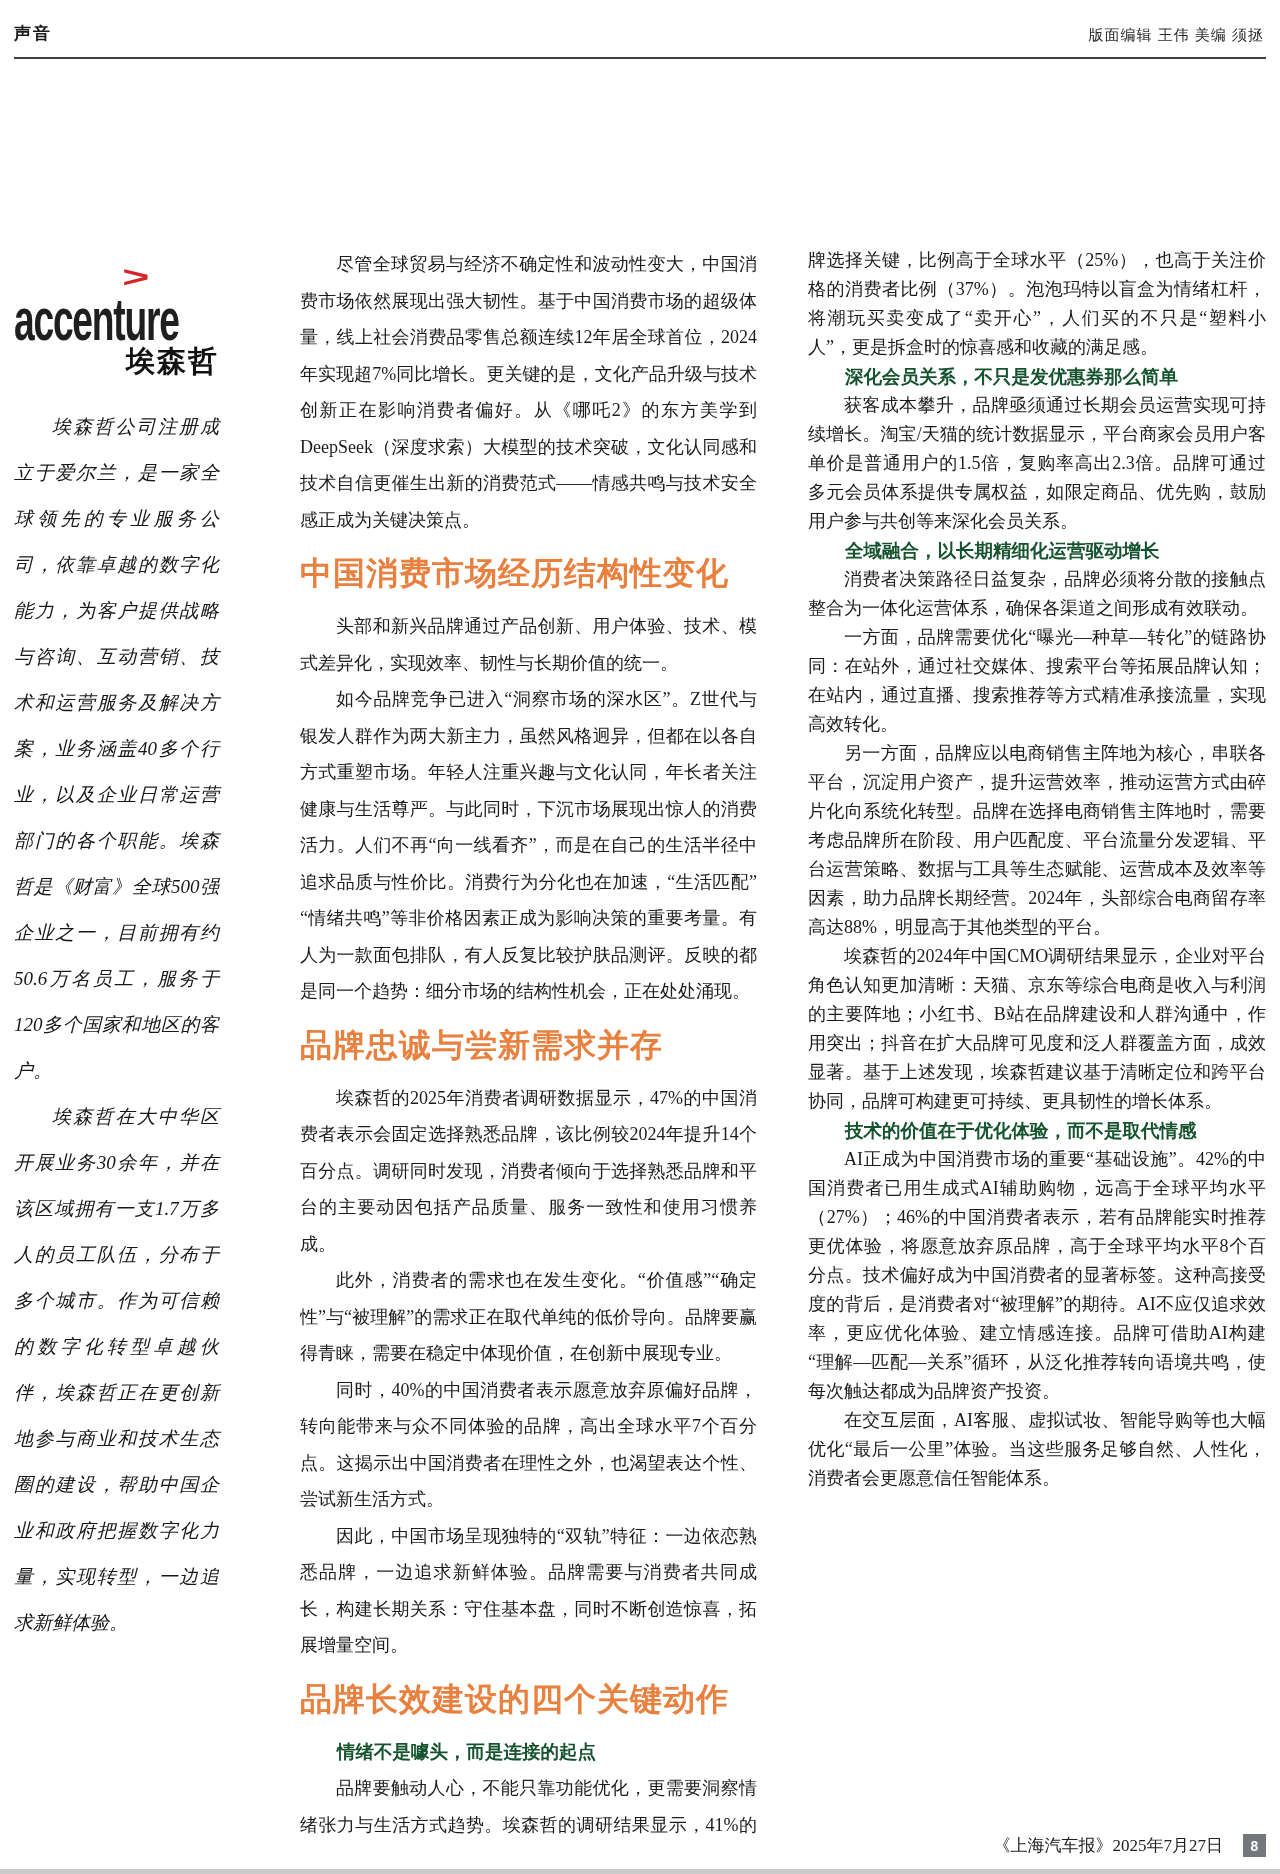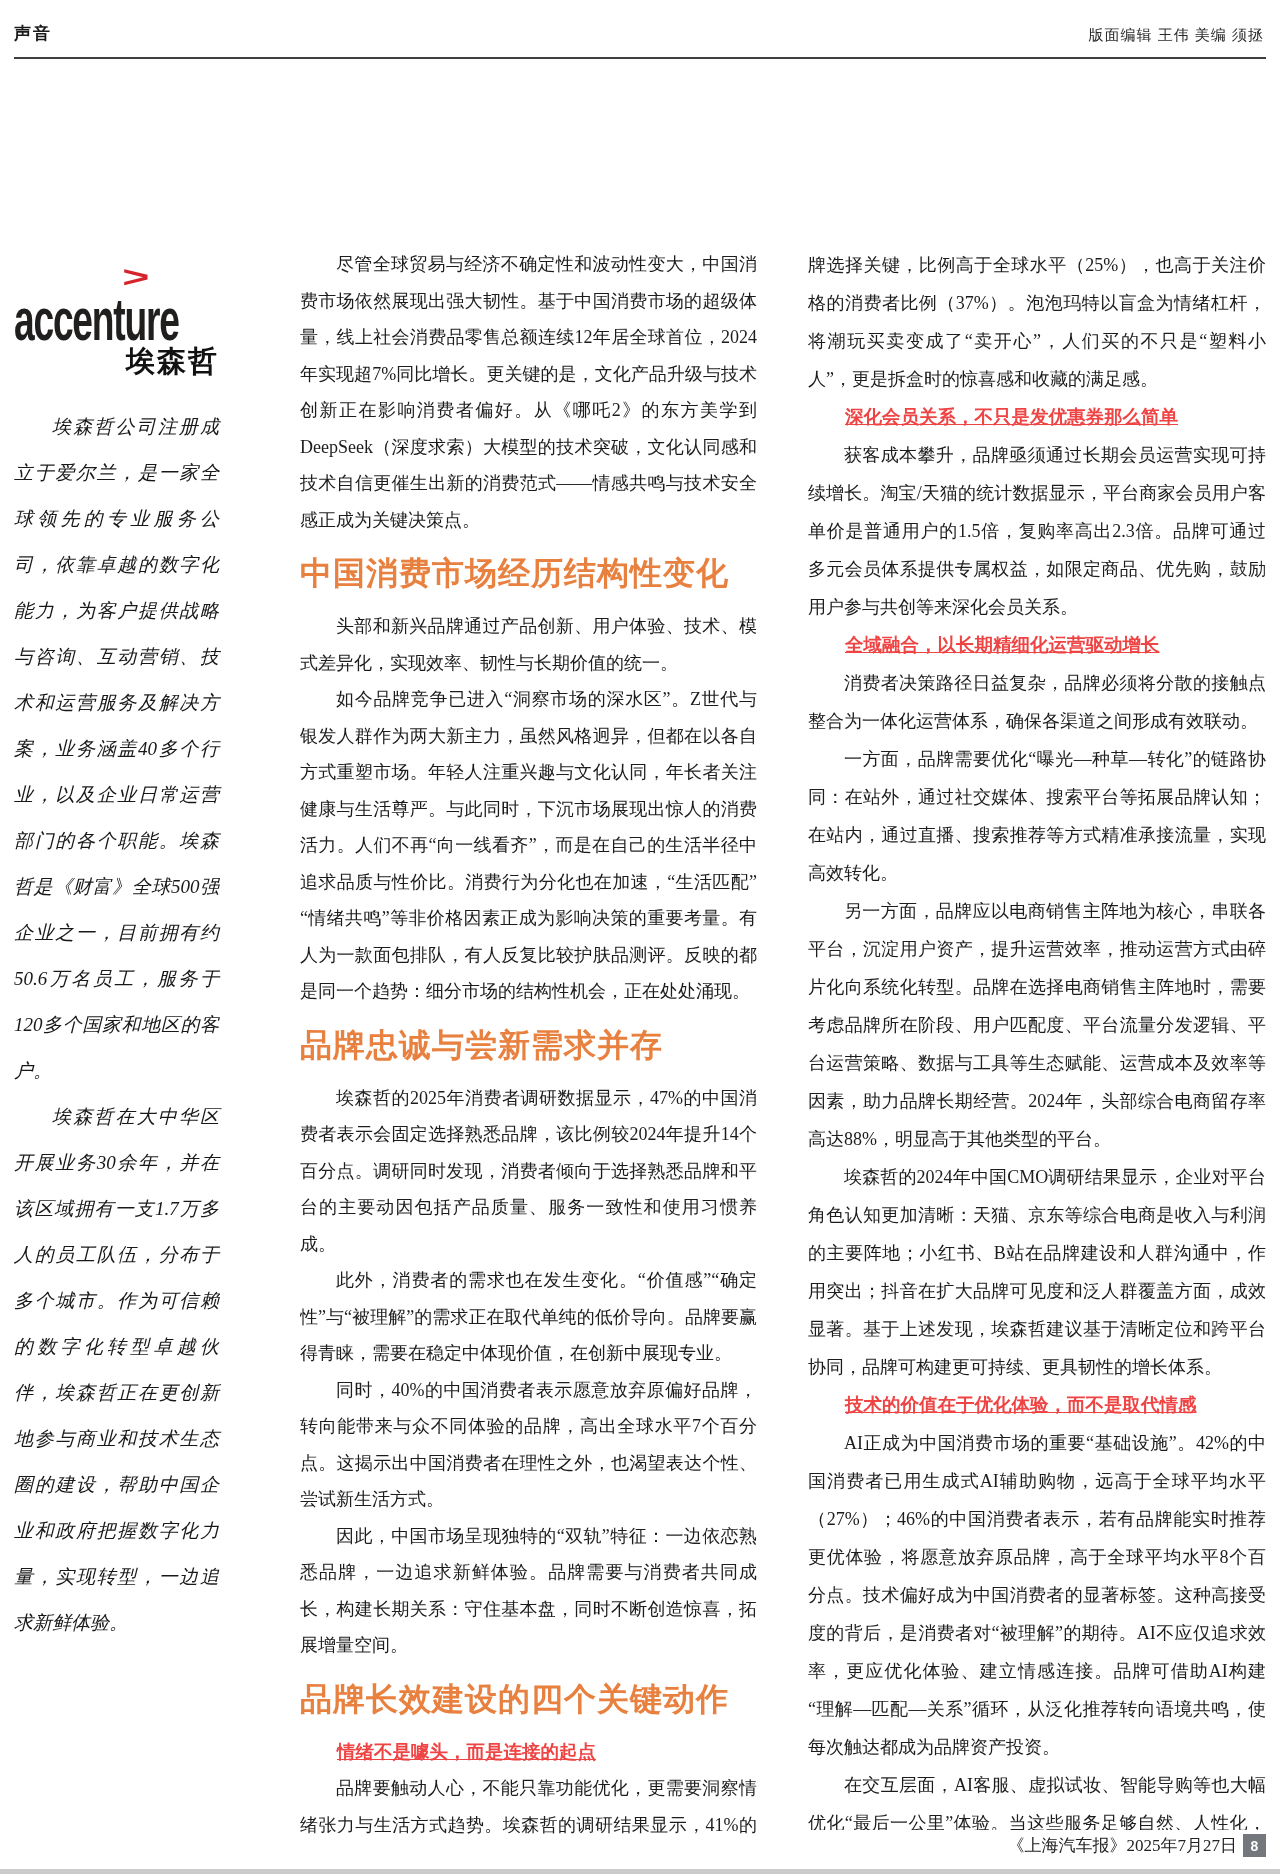--- a/index.html
+++ b/index.html
@@ -47,37 +47,37 @@
   .logo-cn{
     position:absolute;right:0;top:97px;
     font-family:"Liberation Sans","DejaVu Sans",sans-serif;
     font-weight:700;font-size:29px;letter-spacing:2px;color:#111;line-height:1;
   }
   .sidebar-text{margin-top:24px;font-style:italic;font-size:19px;line-height:46px;text-align:justify;color:#181818;}
   .sidebar-text p{margin:0;text-indent:2em;}
   
   .col{position:absolute;top:246px;text-align:justify;overflow:hidden;}
   .col-middle{left:300px;width:457px;height:1596px;font-size:18px;line-height:36.5px;}
-  .col-right{left:808px;width:458px;height:1584px;font-size:18px;line-height:38px;}
+  .col-right{left:808px;width:458px;height:1584px;font-size:18px;line-height:29px;}
   .col p{margin:0;text-indent:2em;}
   .col p.no-indent{text-indent:0;}
   .sec-head{
     font-family:"Liberation Sans","DejaVu Sans",sans-serif;
     font-weight:700;font-size:32px;line-height:40px;color:#e8813f;
     margin:15px 0 15px 0;text-indent:0;text-align:left;letter-spacing:1px;
   }
   .sub-head{
     font-family:"Liberation Sans","DejaVu Sans",sans-serif;
-    font-weight:700;font-size:18.5px;color:#ef4444;
-    margin:0;text-indent:2em;line-height:inherit;text-align:left;text-decoration:underline;
+    font-weight:700;font-size:18.5px;color:#14532d;
+    margin:0;text-indent:2em;line-height:inherit;text-align:left;
   }
   
   .footer{
     position:absolute;right:14px;top:1834px;
-    display:flex;align-items:center;gap:6px;
+    display:flex;align-items:center;gap:20px;
     font-size:17px;color:#222;
   }
   .footer-page-box{
     width:23px;height:23px;background:#74787c;color:#ffffff;
     display:flex;align-items:center;justify-content:center;
     font-family:"Liberation Sans","DejaVu Sans",sans-serif;
     font-size:14px;font-weight:700;
   }
   .bottom-strip{position:absolute;left:0;right:0;bottom:0;height:5px;background:#cbcbcb;}
 </style>

